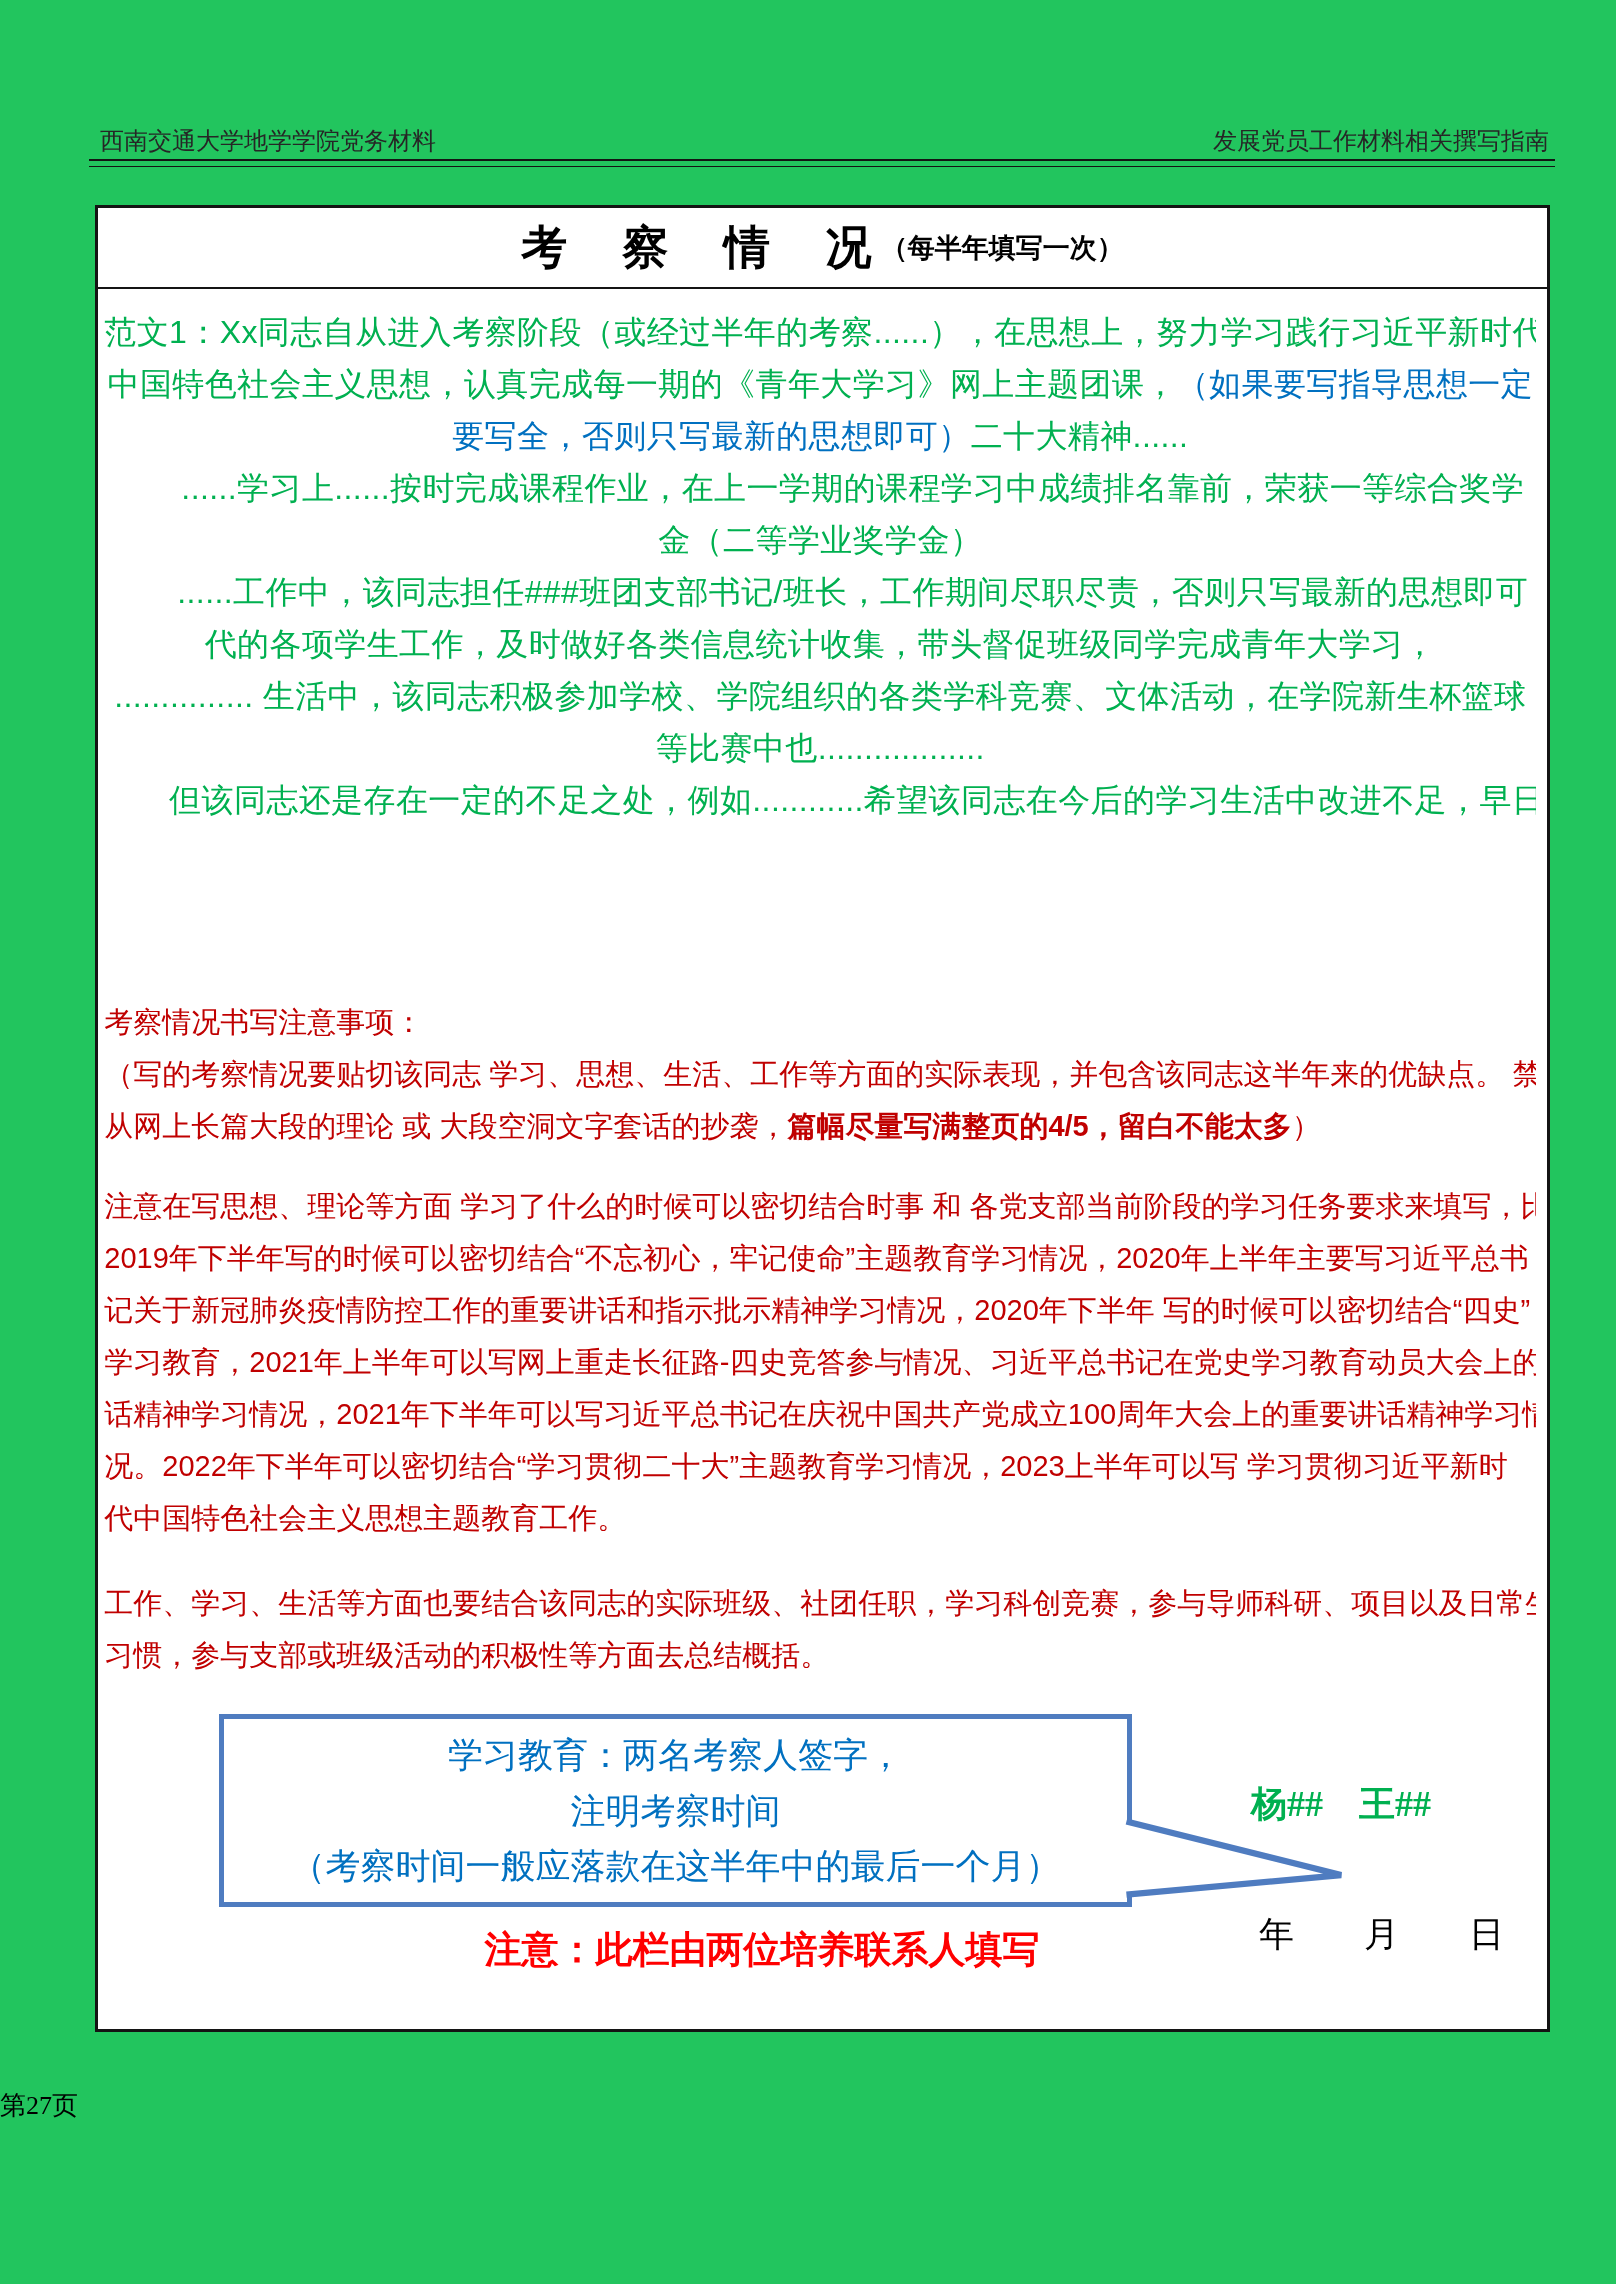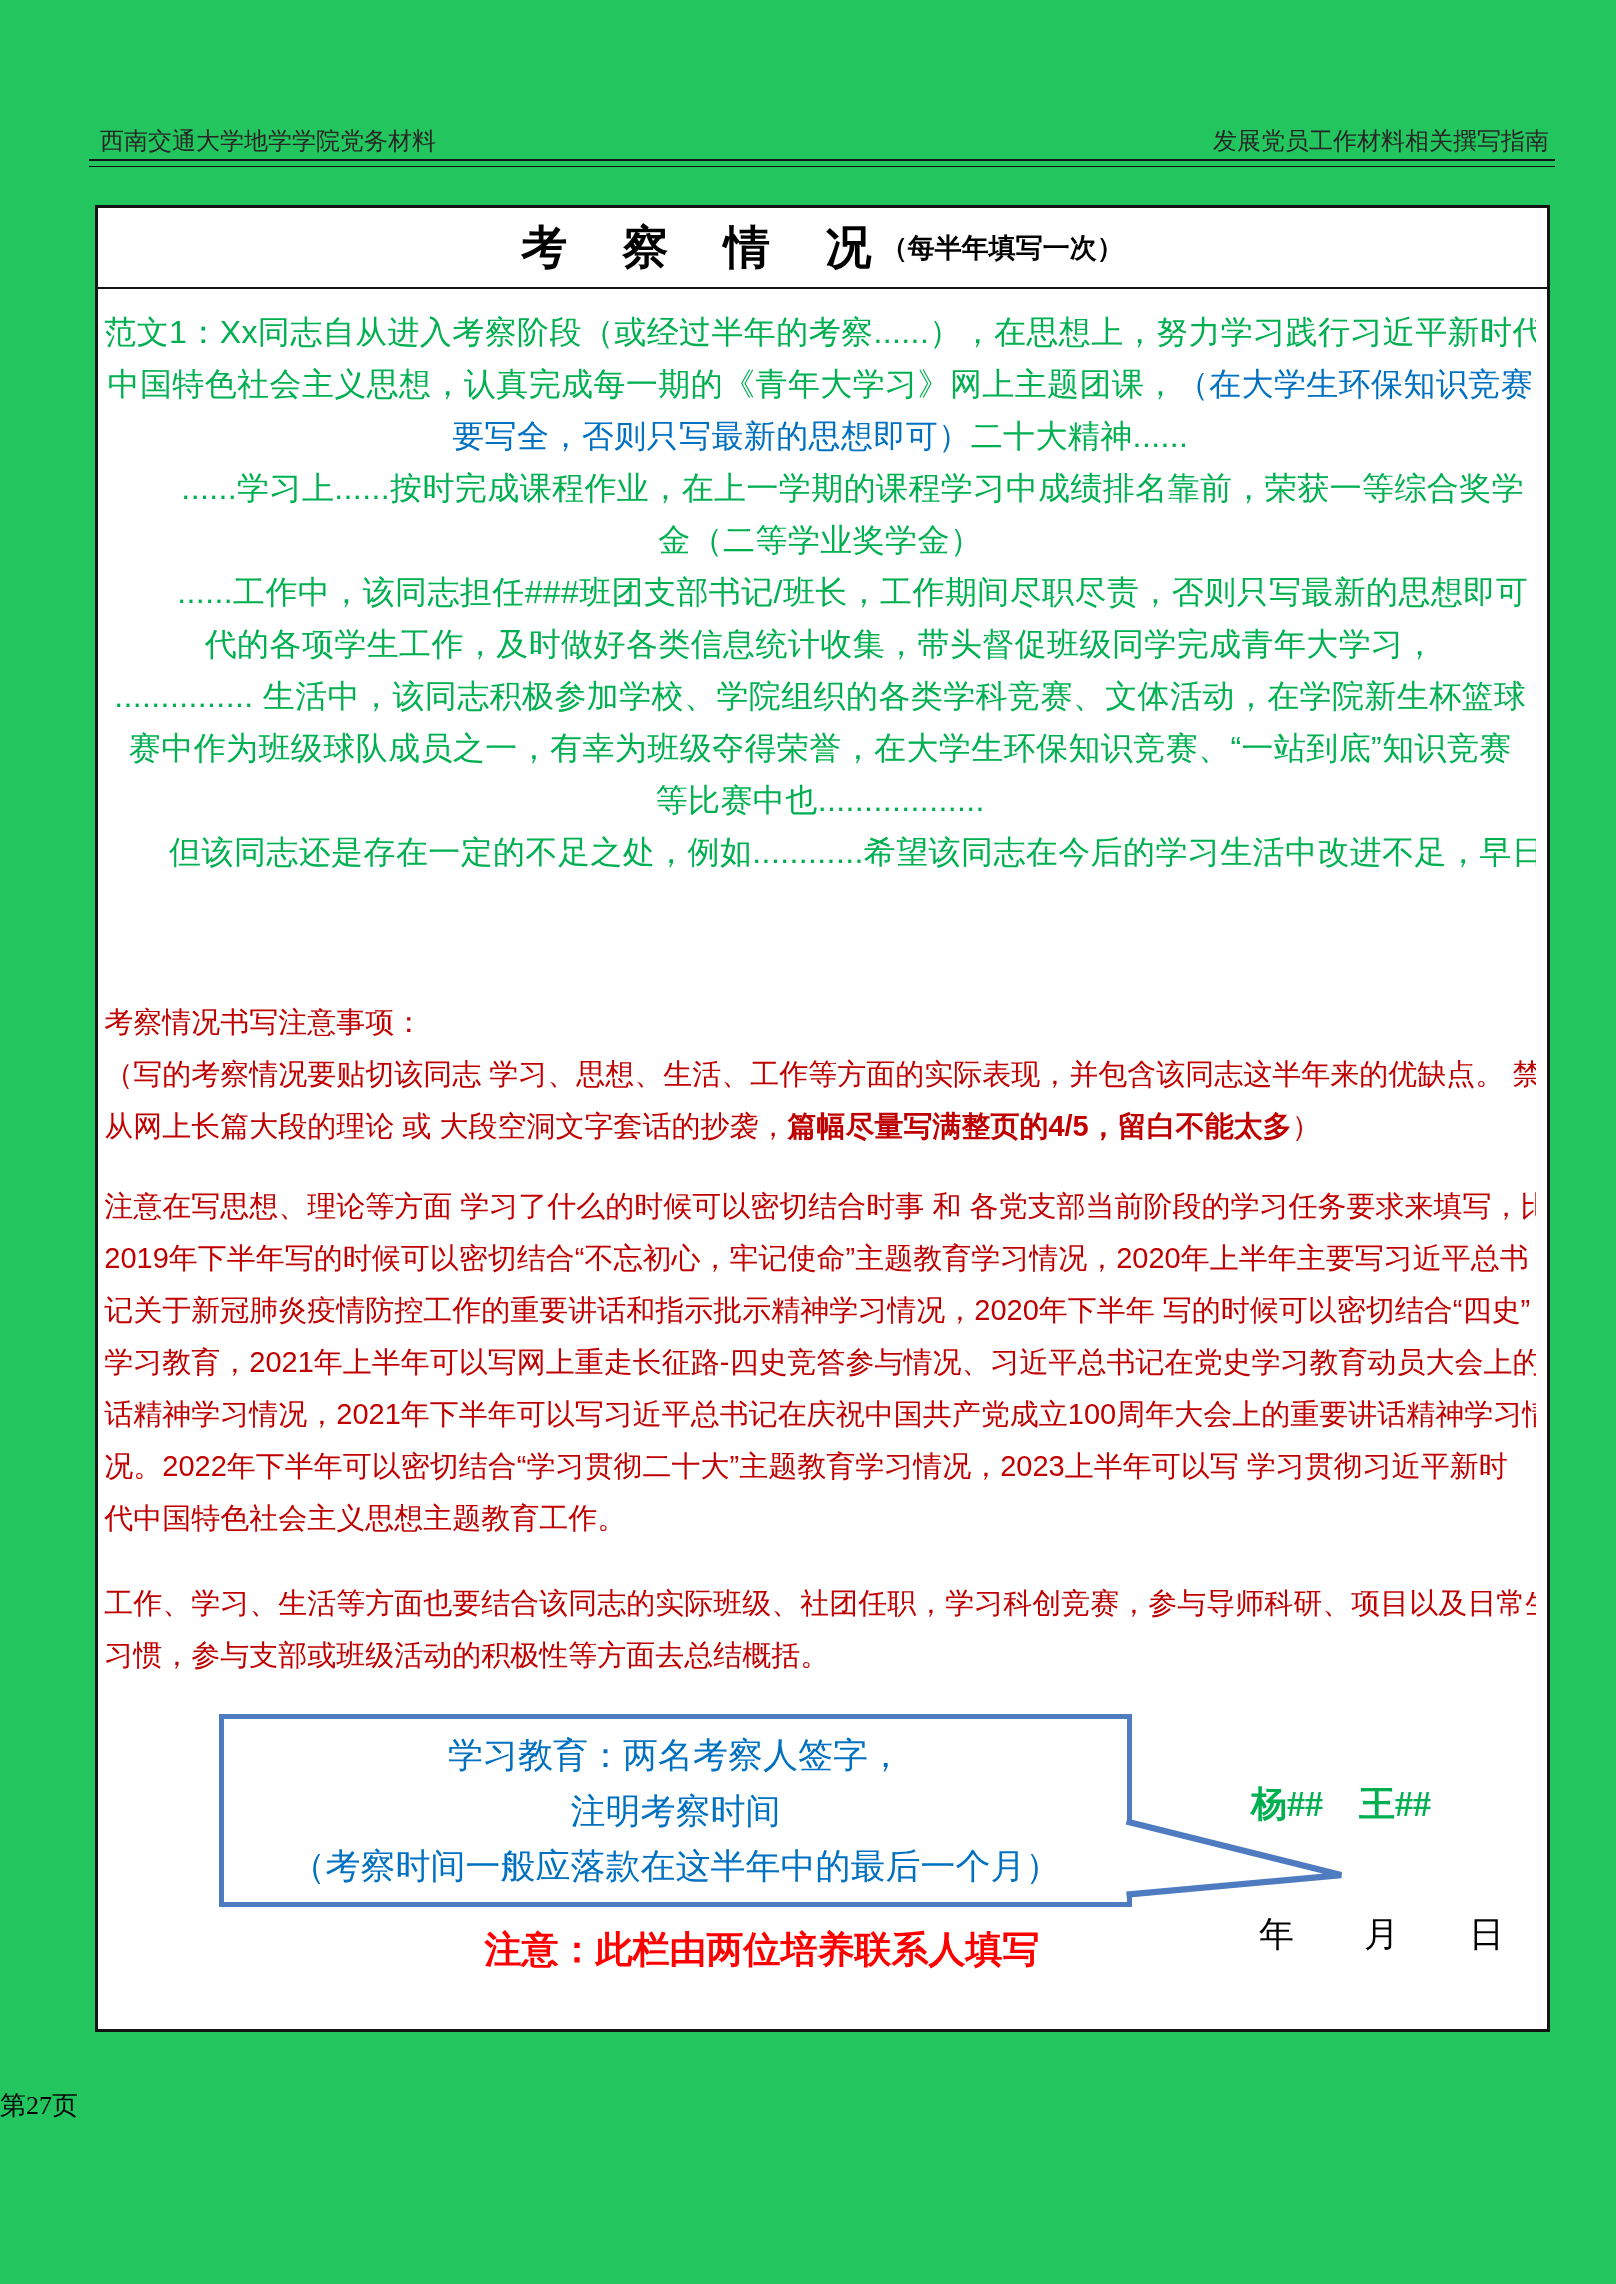--- a/index.html
+++ b/index.html
@@ -90,28 +90,27 @@
 
   <div class="form-box">
 
     <div class="title-row">
       <span class="title-main">考　察　情　况</span>
       <span class="title-note">（每半年填写一次）</span>
     </div>
 
     <div id="para-sample" class="para">
         <div class="t-line"><span class="seg-green">范文1：Xx同志自从进入考察阶段（或经过半年的考察......），在思想上，努力学习践行习近平新时代</span></div>
-        <div class="t-line"><span class="seg-green">中国特色社会主义思想，认真完成每一期的《青年大学习》网上主题团课，</span><span class="seg-blue">（在大学生环保知识竞赛</span></div>
+        <div class="t-line"><span class="seg-green">中国特色社会主义思想，认真完成每一期的《青年大学习》网上主题团课，</span><span class="seg-blue">（如果要写指导思想一定</span></div>
         <div class="t-line"><span class="seg-blue">要写全，否则只写最新的思想即可）</span><span class="seg-green">二十大精神......</span></div>
         <div class="t-line"><span class="seg-green">　　......学习上......按时完成课程作业，在上一学期的课程学习中成绩排名靠前，荣获一等综合奖学</span></div>
         <div class="t-line"><span class="seg-green">金（二等学业奖学金）</span></div>
         <div class="t-line"><span class="seg-green">　　......工作中，该同志担任###班团支部书记/班长，工作期间尽职尽责，否则只写最新的思想即可</span></div>
         <div class="t-line"><span class="seg-green">代的各项学生工作，及时做好各类信息统计收集，带头督促班级同学完成青年大学习，</span></div>
         <div class="t-line"><span class="seg-green">............... 生活中，该同志积极参加学校、学院组织的各类学科竞赛、文体活动，在学院新生杯篮球</span></div>
-        <div class="t-line"><span class="seg-green">赛中作为班级球队成员之一，有幸为班级夺得荣誉，在大学生环保知识竞赛、“一站到底”知识竞赛</span></div>
         <div class="t-line"><span class="seg-green">等比赛中也..................</span></div>
         <div class="t-line"><span class="seg-green">　　但该同志还是存在一定的不足之处，例如............希望该同志在今后的学习生活中改进不足，早日</span></div>
       </div>
     <div id="para-notes1" class="para para-red">
         <div class="t-line"><span class="seg-red">考察情况书写注意事项：</span></div>
         <div class="t-line"><span class="seg-red"> （写的考察情况要贴切该同志 学习、思想、生活、工作等方面的实际表现，并包含该同志这半年来的优缺点。 禁止</span></div>
         <div class="t-line"><span class="seg-red">从网上长篇大段的理论 或 大段空洞文字套话的抄袭，</span><span class="seg-redBold">篇幅尽量写满整页的4/5，留白不能太多</span><span class="seg-red">）</span></div>
       </div>
     <div id="para-notes2" class="para para-red">
         <div class="t-line"><span class="seg-red">注意在写思想、理论等方面 学习了什么的时候可以密切结合时事 和 各党支部当前阶段的学习任务要求来填写，比如</span></div>

